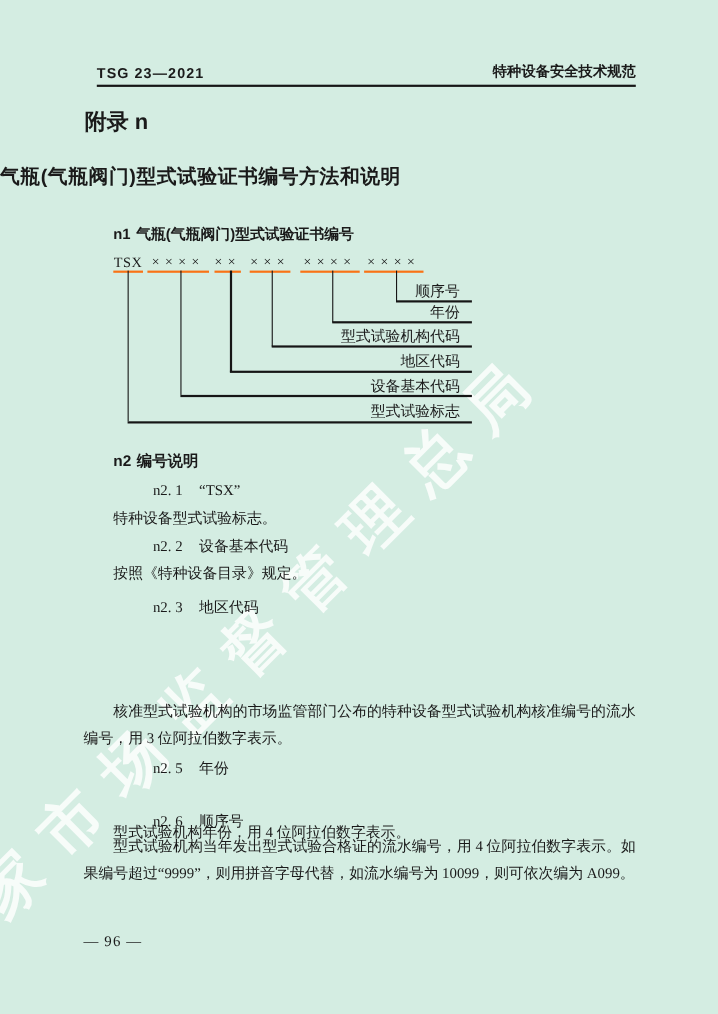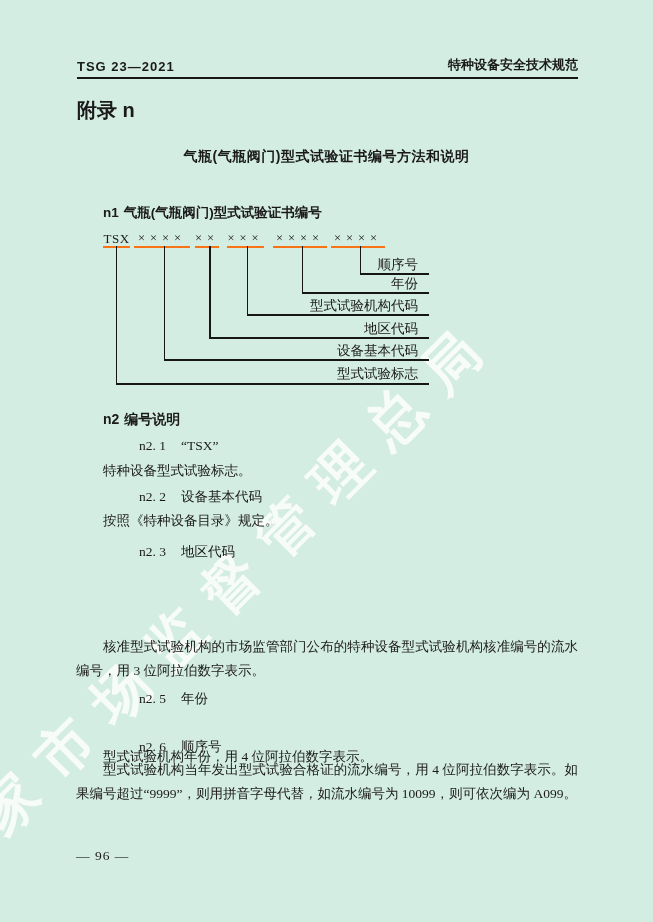--- a/index.html
+++ b/index.html
@@ -5,28 +5,28 @@
   html,body{margin:0;padding:0;}
   body{width:653px;height:922px;background:#d4ede2;}
   .page{position:relative;width:653px;height:922px;background:#d4ede2;overflow:hidden;
         color:#1a1a1a;font-family:"Liberation Serif","DejaVu Serif",serif;}
   .watermark{position:absolute;top:290px;right:166px;transform:rotate(-45deg);
         transform-origin:100% 50%;font-family:"Liberation Sans","DejaVu Sans",sans-serif;
         font-weight:bold;font-size:56px;letter-spacing:22px;color:rgba(255,255,255,0.8);
         white-space:nowrap;z-index:0;}
   .content{position:absolute;inset:0;z-index:1;}
   .hei{font-family:"Liberation Sans","DejaVu Sans",sans-serif;font-weight:bold;}
-  .header{position:absolute;left:77px;right:75px;top:56px;display:flex;
+  .header{position:absolute;left:88px;right:75px;top:56px;display:flex;
         justify-content:space-between;align-items:flex-end;
         border-bottom:2px solid #161616;padding-bottom:3px;
         font-family:"Liberation Sans","DejaVu Sans",sans-serif;font-size:13px;}
   .header .hl{font-weight:bold;letter-spacing:1px;}
   .header .hr{font-weight:bold;}
   .appendix{position:absolute;left:77px;top:97px;font-size:20px;}
-  .title{position:absolute;left:0;right:0;top:148px;text-align:center;font-size:14px;letter-spacing:0.5px;}
+  .title{position:absolute;left:0;right:0;top:148px;font-size:18px;letter-spacing:0.5px;}
   .h-n1{position:absolute;left:103px;top:204px;font-size:13.5px;}
   .h-n2{position:absolute;left:103px;top:411px;font-size:14px;}
   .h-n1 .num,.h-n2 .num{margin-right:5px;}
   .sub{position:absolute;left:103px;font-size:13.5px;white-space:nowrap;}
   .sub .num{margin-right:15px;margin-left:36px;}
   .bodyline{position:absolute;left:103px;font-size:13.5px;white-space:nowrap;}
   .para{position:absolute;left:76px;width:502px;font-size:13.5px;line-height:23.5px;
         text-align:justify;text-indent:27px;}
   .code{position:absolute;top:232px;height:14px;line-height:13px;text-align:center;
         border-bottom:2px solid #f97316;font-size:13px;}

